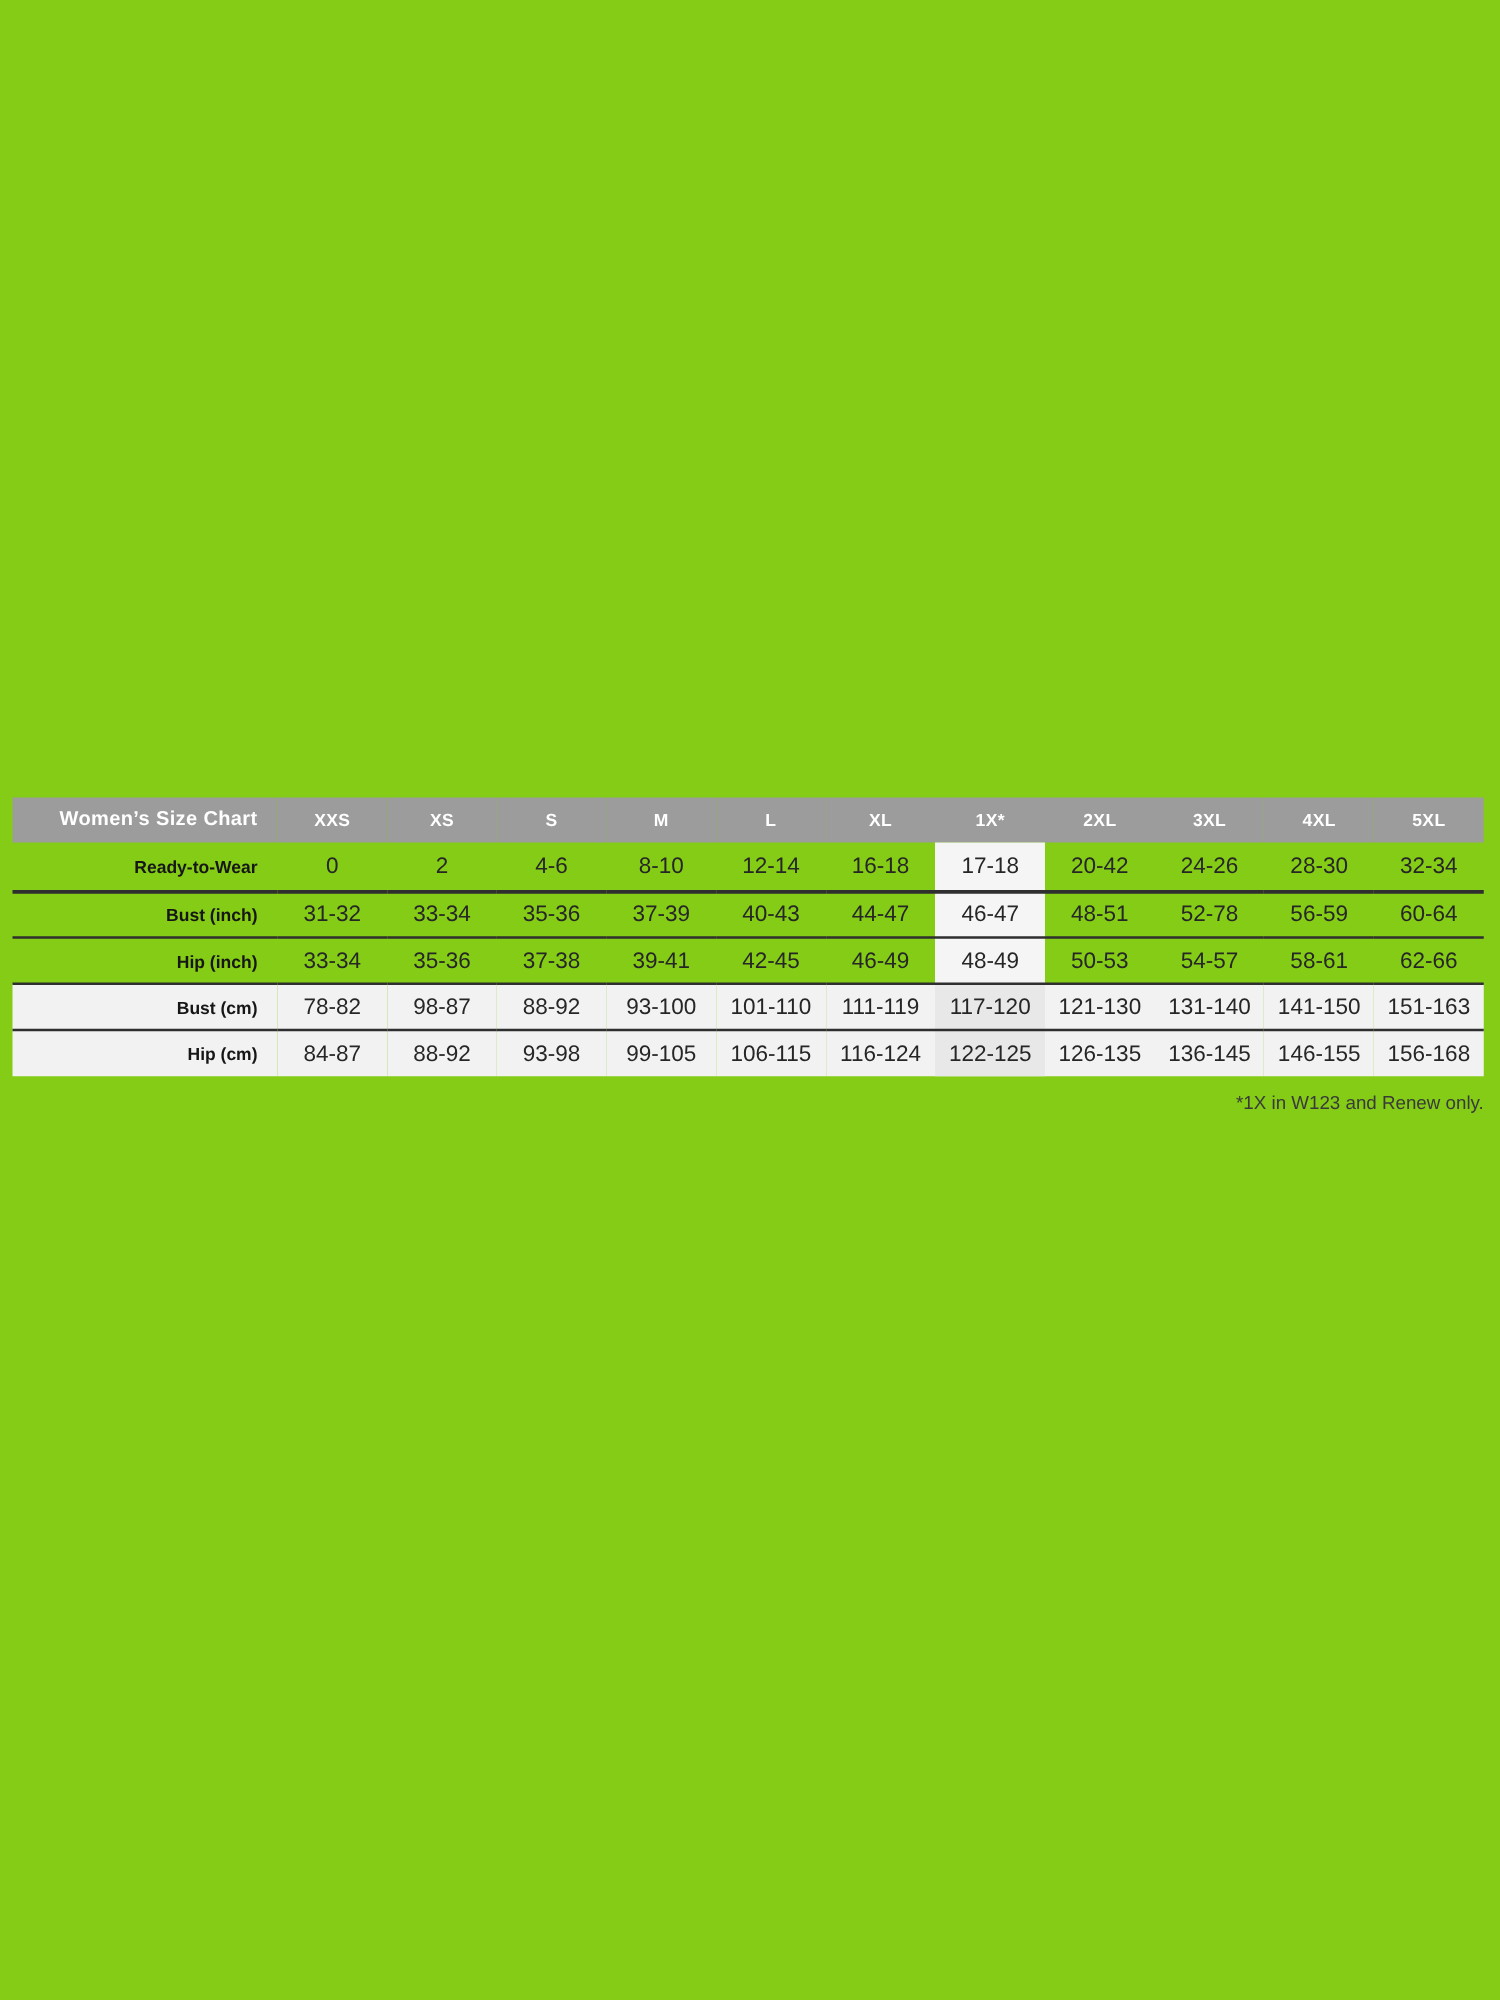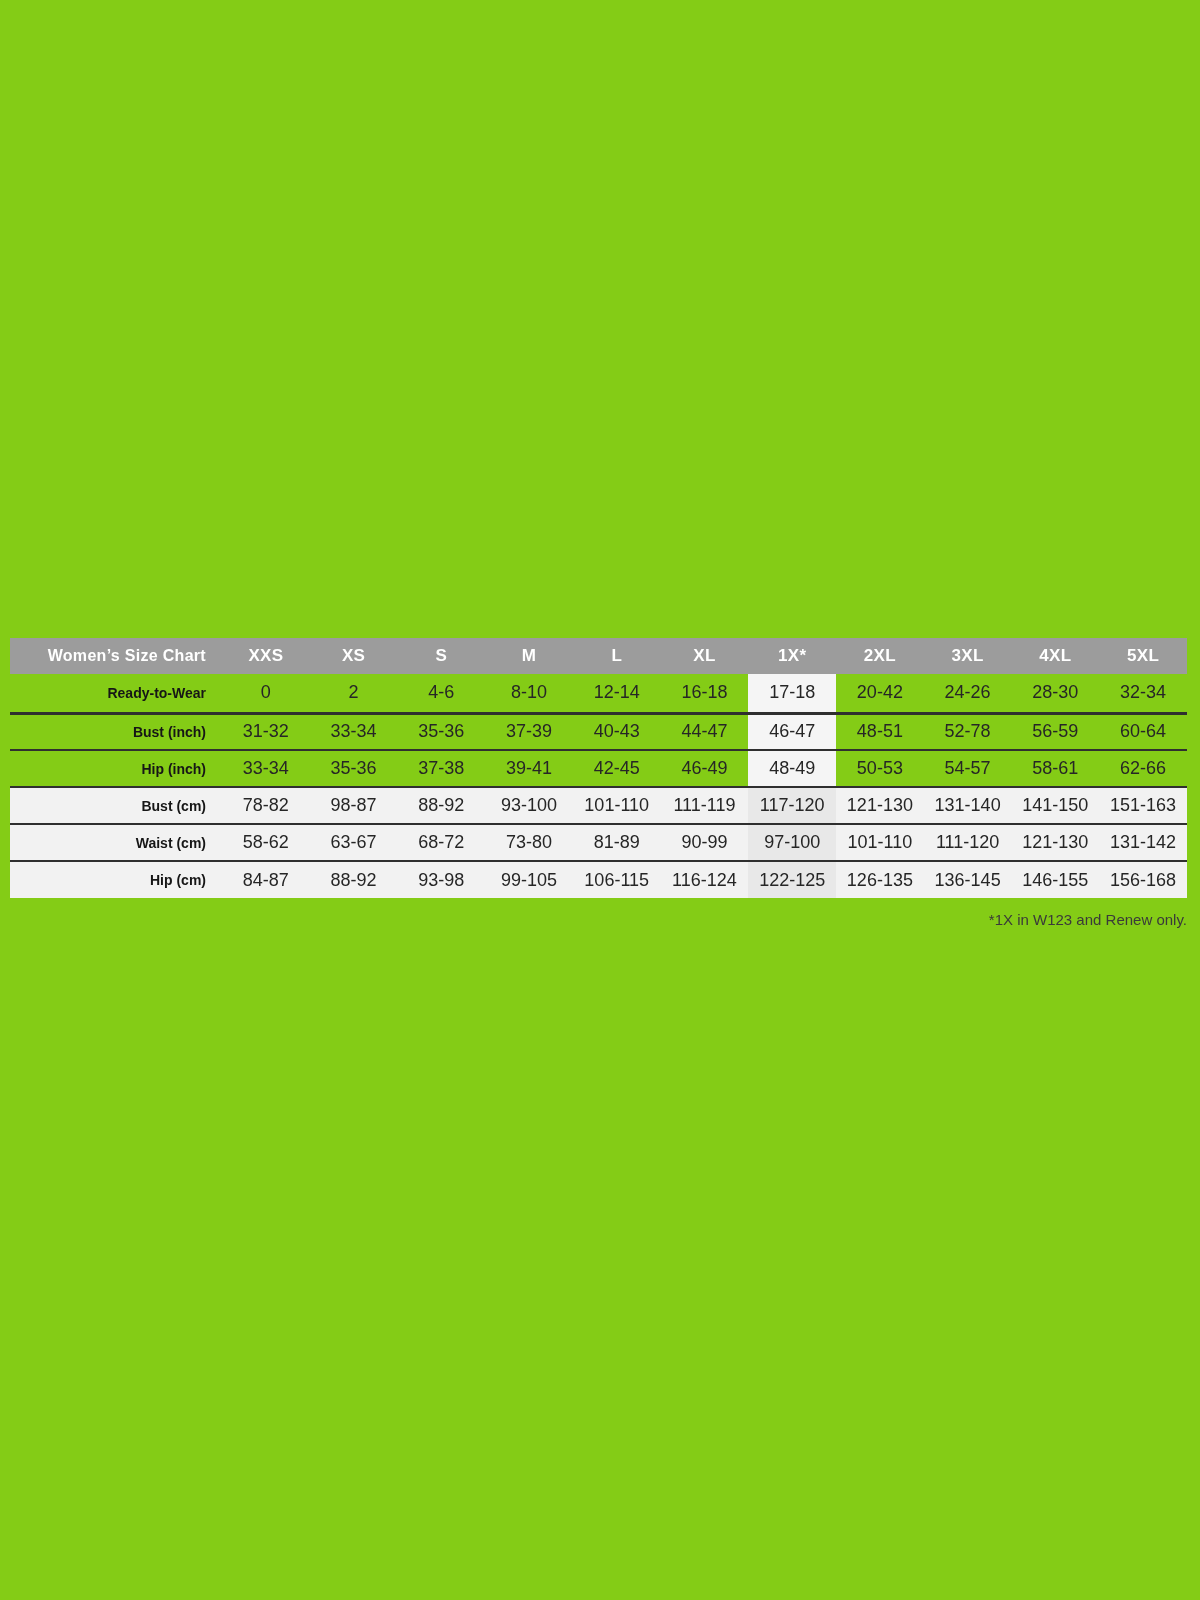--- a/index.html
+++ b/index.html
@@ -24,21 +24,21 @@
   table.size-table {
     width: 100%;
     border-collapse: collapse;
     table-layout: fixed;
   }
   col.label-col { width: 212px; }
   thead th {
     background: var(--header-bg, #9c9c9c);
     color: var(--header-text, #ffffff);
     font-weight: bold;
-    font-size: 17px;
+    font-size: 14px;
     height: 36px;
     padding: 0;
     text-align: center;
     letter-spacing: 0.3px;
   }
   thead th.label-head {
     text-align: right;
     padding-right: 16px;
     font-size: 16px;
   }
@@ -159,34 +159,20 @@
             <td>88-92</td>
             <td>93-100</td>
             <td>101-110</td>
             <td>111-119</td>
             <td class="hl">117-120</td>
             <td>121-130</td>
             <td>131-140</td>
             <td>141-150</td>
             <td>151-163</td>
           </tr>
-          <tr class="shaded">
-            <th class="row-label">Waist (cm)</th>
-            <td>58-62</td>
-            <td>63-67</td>
-            <td>68-72</td>
-            <td>73-80</td>
-            <td>81-89</td>
-            <td>90-99</td>
-            <td class="hl">97-100</td>
-            <td>101-110</td>
-            <td>111-120</td>
-            <td>121-130</td>
-            <td>131-142</td>
-          </tr>
           <tr class="last-row shaded">
             <th class="row-label">Hip (cm)</th>
             <td>84-87</td>
             <td>88-92</td>
             <td>93-98</td>
             <td>99-105</td>
             <td>106-115</td>
             <td>116-124</td>
             <td class="hl">122-125</td>
             <td>126-135</td>

